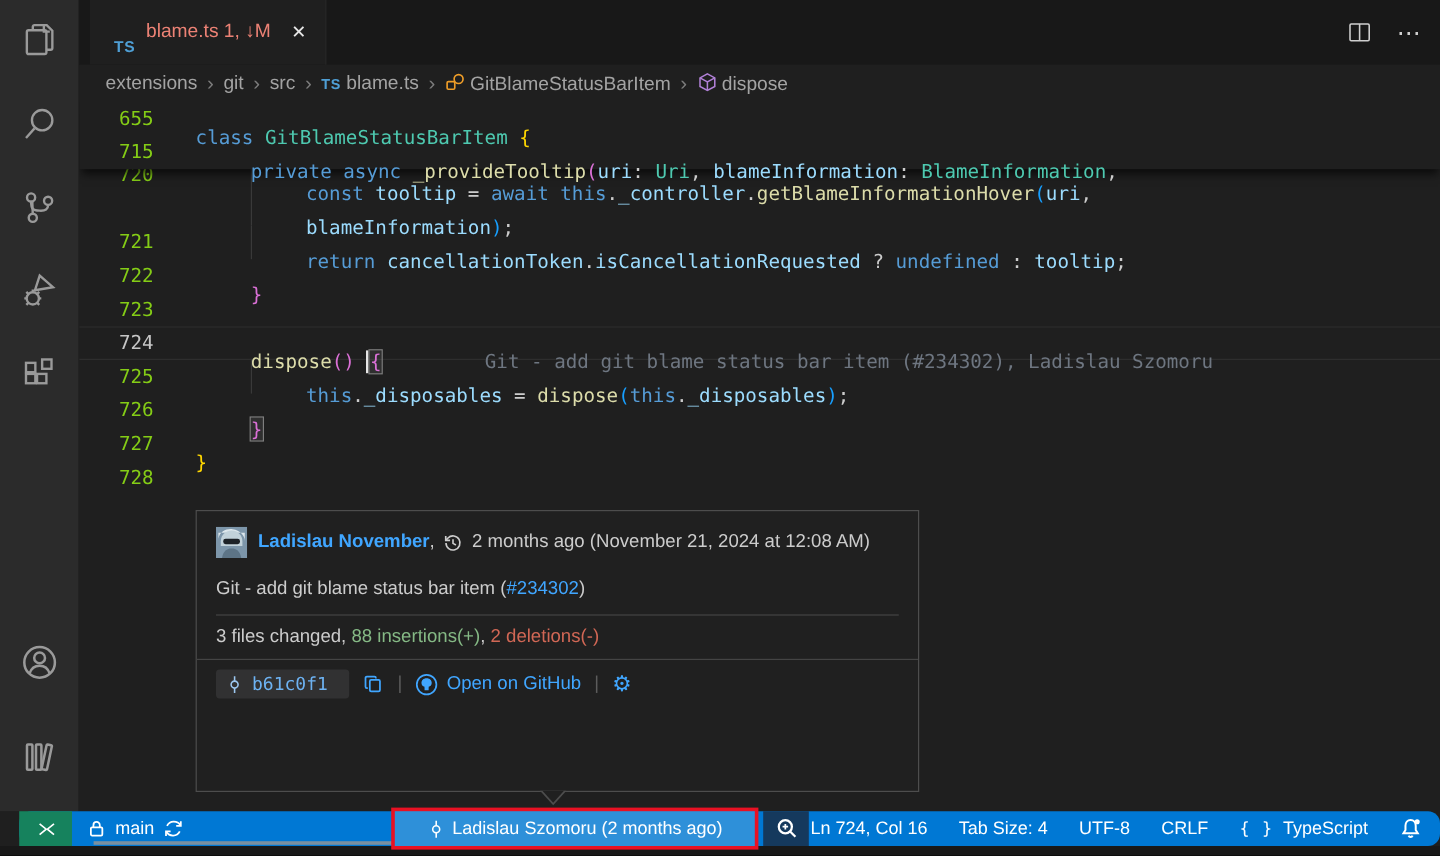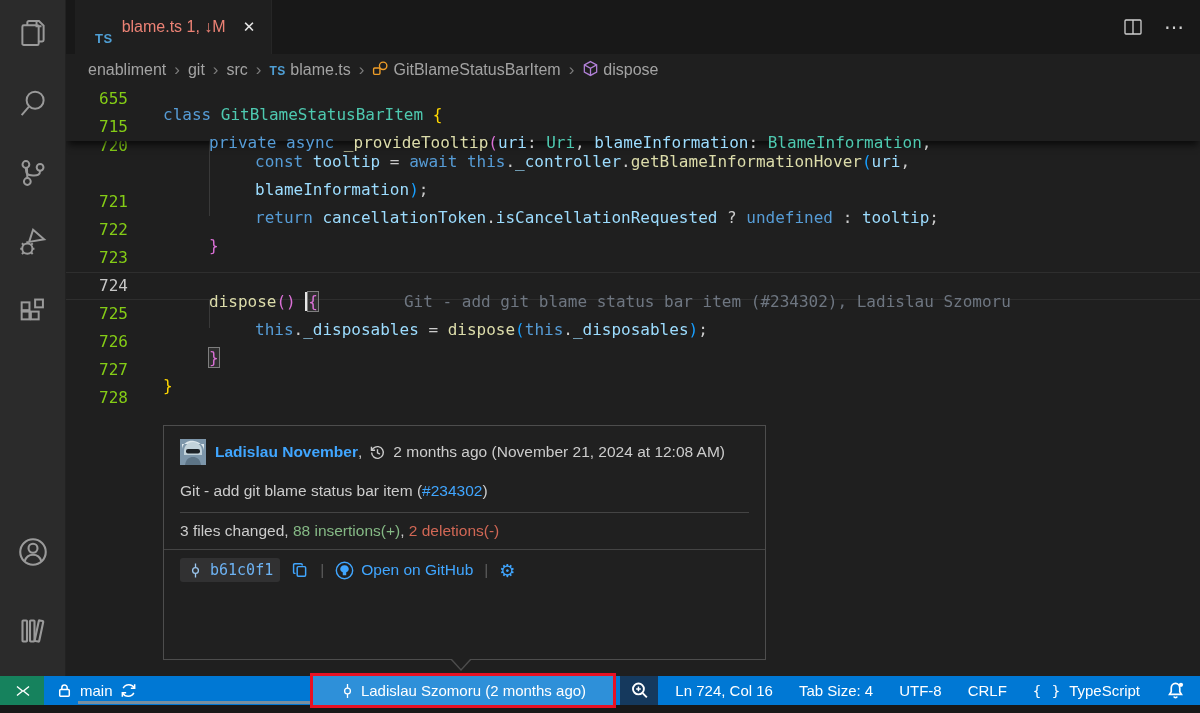--- a/index.html
+++ b/index.html
@@ -49,28 +49,28 @@
   .tt-time { color:#cccccc; }
   .tt-msg { margin-top:17px; }
   .link { color:#40a6ff; cursor:pointer;margin-top:36px; }
   .tt-bullets { margin:12px 0 0 30px; list-style:none; }
   .tt-bullets li { line-height:28px; }
   .tt-bullets li::before { content:"•"; margin-right:11px; }
   .tt-divider { border-top:1px solid #444; margin-top:12px; }
   .tt-stats { padding:9px 16px; }
   .ins { color:#85b985; } .del { color:#d16755; }
   .tt-footer { border-top:1px solid #444; padding:8px 16px; display:flex; align-items:center; gap:11px; }
-  .commit-pill { background:#313132; border-radius:3px; padding:3px 7px 3px 8px; display:flex; align-items:center; gap:7px; font-family:"DejaVu Sans Mono",monospace; font-size:15px; color:#6db2f2; cursor:pointer; }
+  .commit-pill { background:#313132; border-radius:3px; padding:3px 18px 3px 8px; display:flex; align-items:center; gap:7px; font-family:"DejaVu Sans Mono",monospace; font-size:15px; color:#6db2f2; cursor:pointer; }
   .pipe { color:#5c5c5c; }
   .gh-link { display:flex; align-items:center; gap:7px; color:#40a6ff; cursor:pointer; }
   .gear { color:#40a6ff; font-size:18px; cursor:pointer; font-family:"DejaVu Sans",sans-serif; }
   .tt-arrow-border { position:absolute; left:450px; top:659px; width:0; height:0; border-left:11px solid transparent; border-right:11px solid transparent; border-top:12px solid #4d4d4d; z-index:31; }
   .tt-arrow { position:absolute; left:452px; top:659px; width:0; height:0; border-left:9px solid transparent; border-right:9px solid transparent; border-top:10px solid #202020; z-index:32; }
   
-  .status-bar { position:absolute; left:0; bottom:8px; height:29px; right:0; background:#0078d4; color:#fff; font-size:15px; }
+  .status-bar { position:absolute; left:16px; bottom:8px; height:29px; right:0; background:#0078d4; color:#fff; font-size:15px;border-radius:10px; }
   .bottom-strip { position:absolute; left:0; bottom:0; height:8px; right:0; background:#181818; }
   .artifact { position:absolute; left:78px; bottom:9px; width:388px; height:3px; background:#8f9496; opacity:.85; }
   .remote { position:absolute; left:0; top:0; bottom:0; width:44px; background:#16825d; display:flex; align-items:center; justify-content:center; cursor:pointer; }
   .branch-group { position:absolute; left:56px; top:0; bottom:0; display:flex; align-items:center; gap:7px; cursor:pointer; }
   .blame-status { position:absolute; left:313px; top:0; bottom:0; width:300px; background:#2e90d9; display:flex; align-items:center; justify-content:center; gap:6px; box-shadow:0 0 0 3px #e81123; cursor:pointer; z-index:3; }
   .zoom-tile { position:absolute; left:620px; top:0; bottom:0; width:38px; background:#15395d; display:flex; align-items:center; justify-content:center; cursor:pointer; }
   .status-right { position:absolute; right:0; top:0; bottom:0; display:flex; align-items:center; gap:26px; padding:0 15px; }
   .sr-item { cursor:pointer; white-space:nowrap; }
   .lang { display:flex; align-items:center; gap:8px; }
   .lang-braces { font-family:"DejaVu Sans Mono",monospace; font-size:14px; letter-spacing:1px; }
@@ -146,21 +146,21 @@
         <svg width="22" height="22" viewBox="0 0 22 22">
             <rect x="3" y="4" width="16" height="14" rx="1"></rect>
             <path d="M11 4 V18"></path>
           </svg>
       </span>
       <span class="more-dots">⋯</span>
     </div>
   </div>
 
   <div class="breadcrumb">
-    <span class="bc-item">enabliment</span>
+    <span class="bc-item">extensions</span>
     <span class="bc-sep">›</span>
     <span class="bc-item">git</span>
     <span class="bc-sep">›</span>
     <span class="bc-item">src</span>
     <span class="bc-sep">›</span>
     <span class="bc-item"><span class="ts-badge" style="font-size:12px">TS</span> <span>blame.ts</span></span>
     <span class="bc-sep">›</span>
     <span class="bc-item"><span class="bc-icn">
           <svg width="17" height="17" viewBox="0 0 16 16" style="stroke:#ee9d28;fill:none;stroke-width:1.3">
             <rect x="1.5" y="7.5" width="6" height="6" rx="1"></rect>

